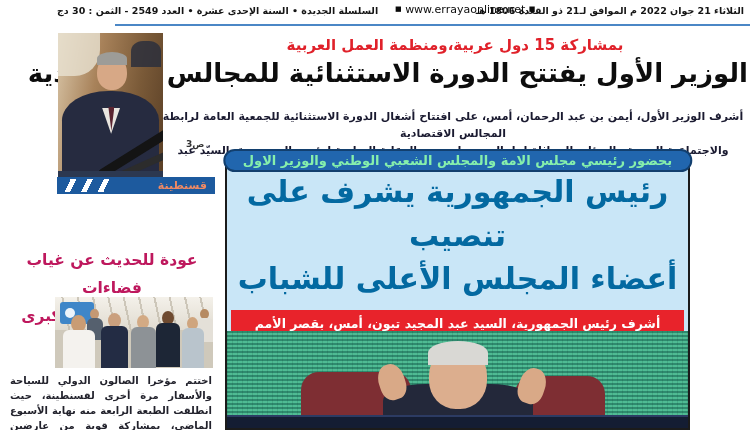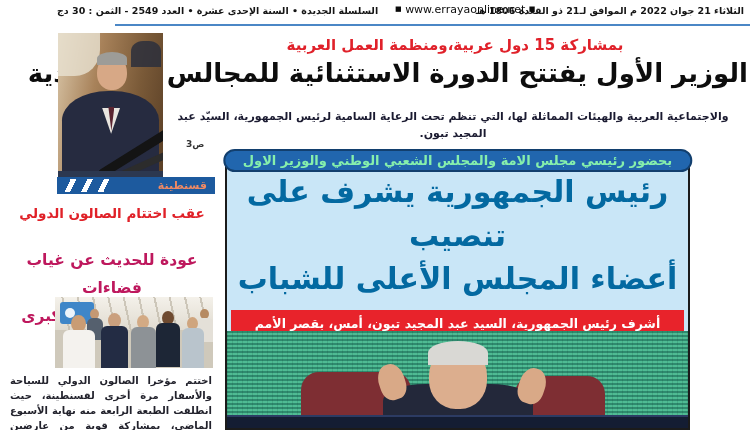--- a/index.html
+++ b/index.html
@@ -129,20 +129,21 @@
 <div class="abs mh-date">الثلاثاء 21 جوان 2022 م   الموافق لـ21 ذو القعدة 1806 هـ</div>
 <div class="abs mh-site"><span class="sq">■</span>
   <span>www.errayaonline.net</span>
   <span class="sq">■</span></div>
 <div class="abs mh-edition">السلسلة الجديدة  • السنة الإحدى عشرة  • العدد 2549 - الثمن : 30 دج</div>
 <div class="abs mh-rule"></div>
 
 <div class="abs lead-kicker">بمشاركة 15 دول عربية،ومنظمة العمل العربية</div>
 <div class="abs lead-headline">الوزير الأول يفتتح الدورة الاستثنائية للمجالس الاقتصادية</div>
 <div class="abs lead-body">
+  <div>أشرف الوزير الأول، أيمن بن عبد الرحمان، أمس، على افتتاح أشغال الدورة الاستثنائية للجمعية العامة لرابطة المجالس الاقتصادية</div>
   <div>والاجتماعية العربية والهيئات المماثلة لها، التي تنظم تحت الرعاية السامية لرئيس الجمهورية، السيّد عبد المجيد تبون.</div>
 </div>
 <div class="abs lead-pageref">ص3</div>
 
 <div class="abs photo-a" title="الوزير الأول أيمن بن عبد الرحمان يلقي كلمة أمام المجلس">
   <div class="abs pa-light"></div>
   <div class="abs pa-person2"></div>
   <div class="abs pa-suit"></div>
   <div class="abs pa-shirt"></div>
   <div class="abs pa-tie"></div>
@@ -151,21 +152,20 @@
   <div class="abs pa-mic"></div>
   <div class="abs pa-mic2"></div>
   <div class="abs pa-strip"></div>
 </div>
 
 <div class="abs const-bar">
   <span class="label">قسنطينة</span>
   <span class="const-stripes"></span>
 </div>
 <div class="abs const-kicker">
-  <div>عقب اختتام الصالون الدولي</div>
 </div>
 <div class="abs const-headline">
   <div>عودة للحديث عن غياب فضاءات</div>
   <div>لاحتضان تظاهرات كبرى</div>
 </div>
 
 <div class="abs photo-b" title="جانب من زوار الصالون الدولي للسياحة والأسفار بقسنطينة">
   <div class="pb-roof" style="position:absolute;"></div>
   <div class="pb-truss" style="position:absolute;"></div>
   <div class="pb-banner" style="position:absolute;">

